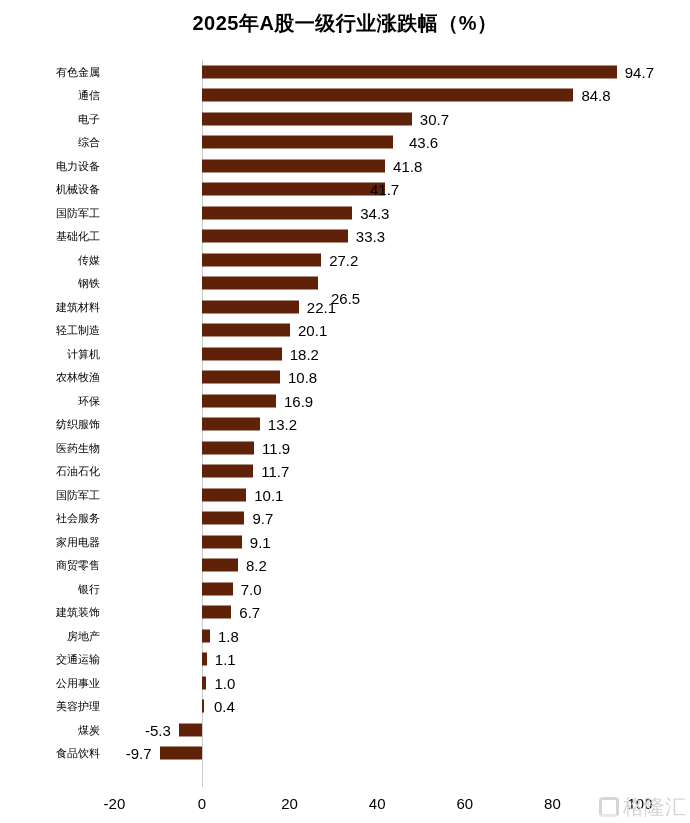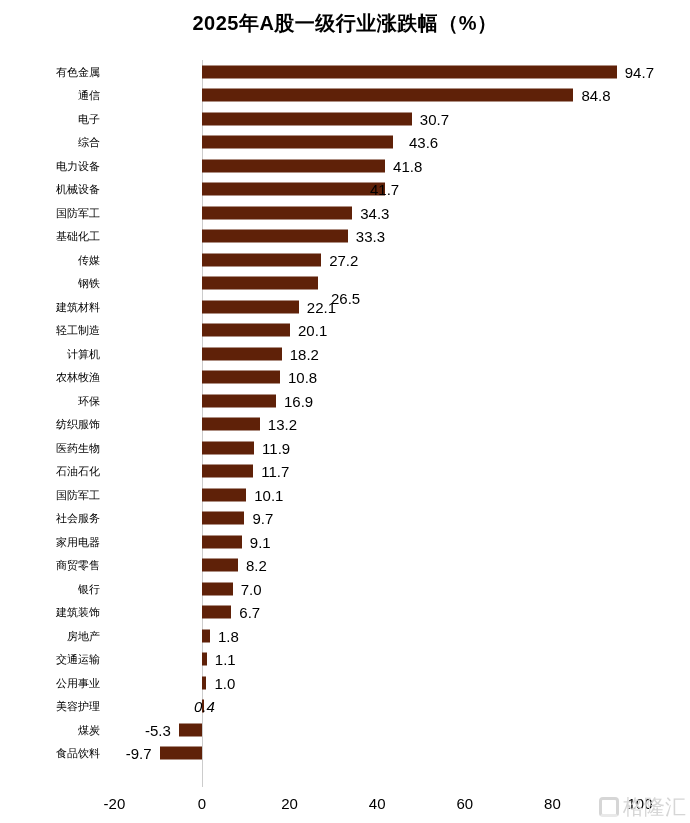--- a/index.html
+++ b/index.html
@@ -181,21 +181,21 @@
           <span class="val" style="left: 214.818px;">1.1</span>
         </div>
         <div class="row">
           <span class="cat">公用事业</span>
           <div class="bar" style="left: 202px; width: 4.38px; background: rgb(95, 33, 8);"></div>
           <span class="val" style="left: 214.38px;">1.0</span>
         </div>
         <div class="row">
           <span class="cat">美容护理</span>
           <div class="bar" style="left: 202px; width: 1.752px; background: rgb(95, 33, 8);"></div>
-          <span class="val" style="left: 194px; font-style: italic;">0.4</span>
+          <span class="val" style="left: 214px;">0.4</span>
         </div>
         <div class="row">
           <span class="cat">煤炭</span>
           <div class="bar" style="left: 178.786px; width: 23.214px; background: rgb(95, 33, 8);"></div>
           <span class="val neg" style="left: 170.786px;">-5.3</span>
         </div>
         <div class="row">
           <span class="cat">食品饮料</span>
           <div class="bar" style="left: 159.514px; width: 42.486px; background: rgb(95, 33, 8);"></div>
           <span class="val neg" style="left: 151.514px;">-9.7</span>

